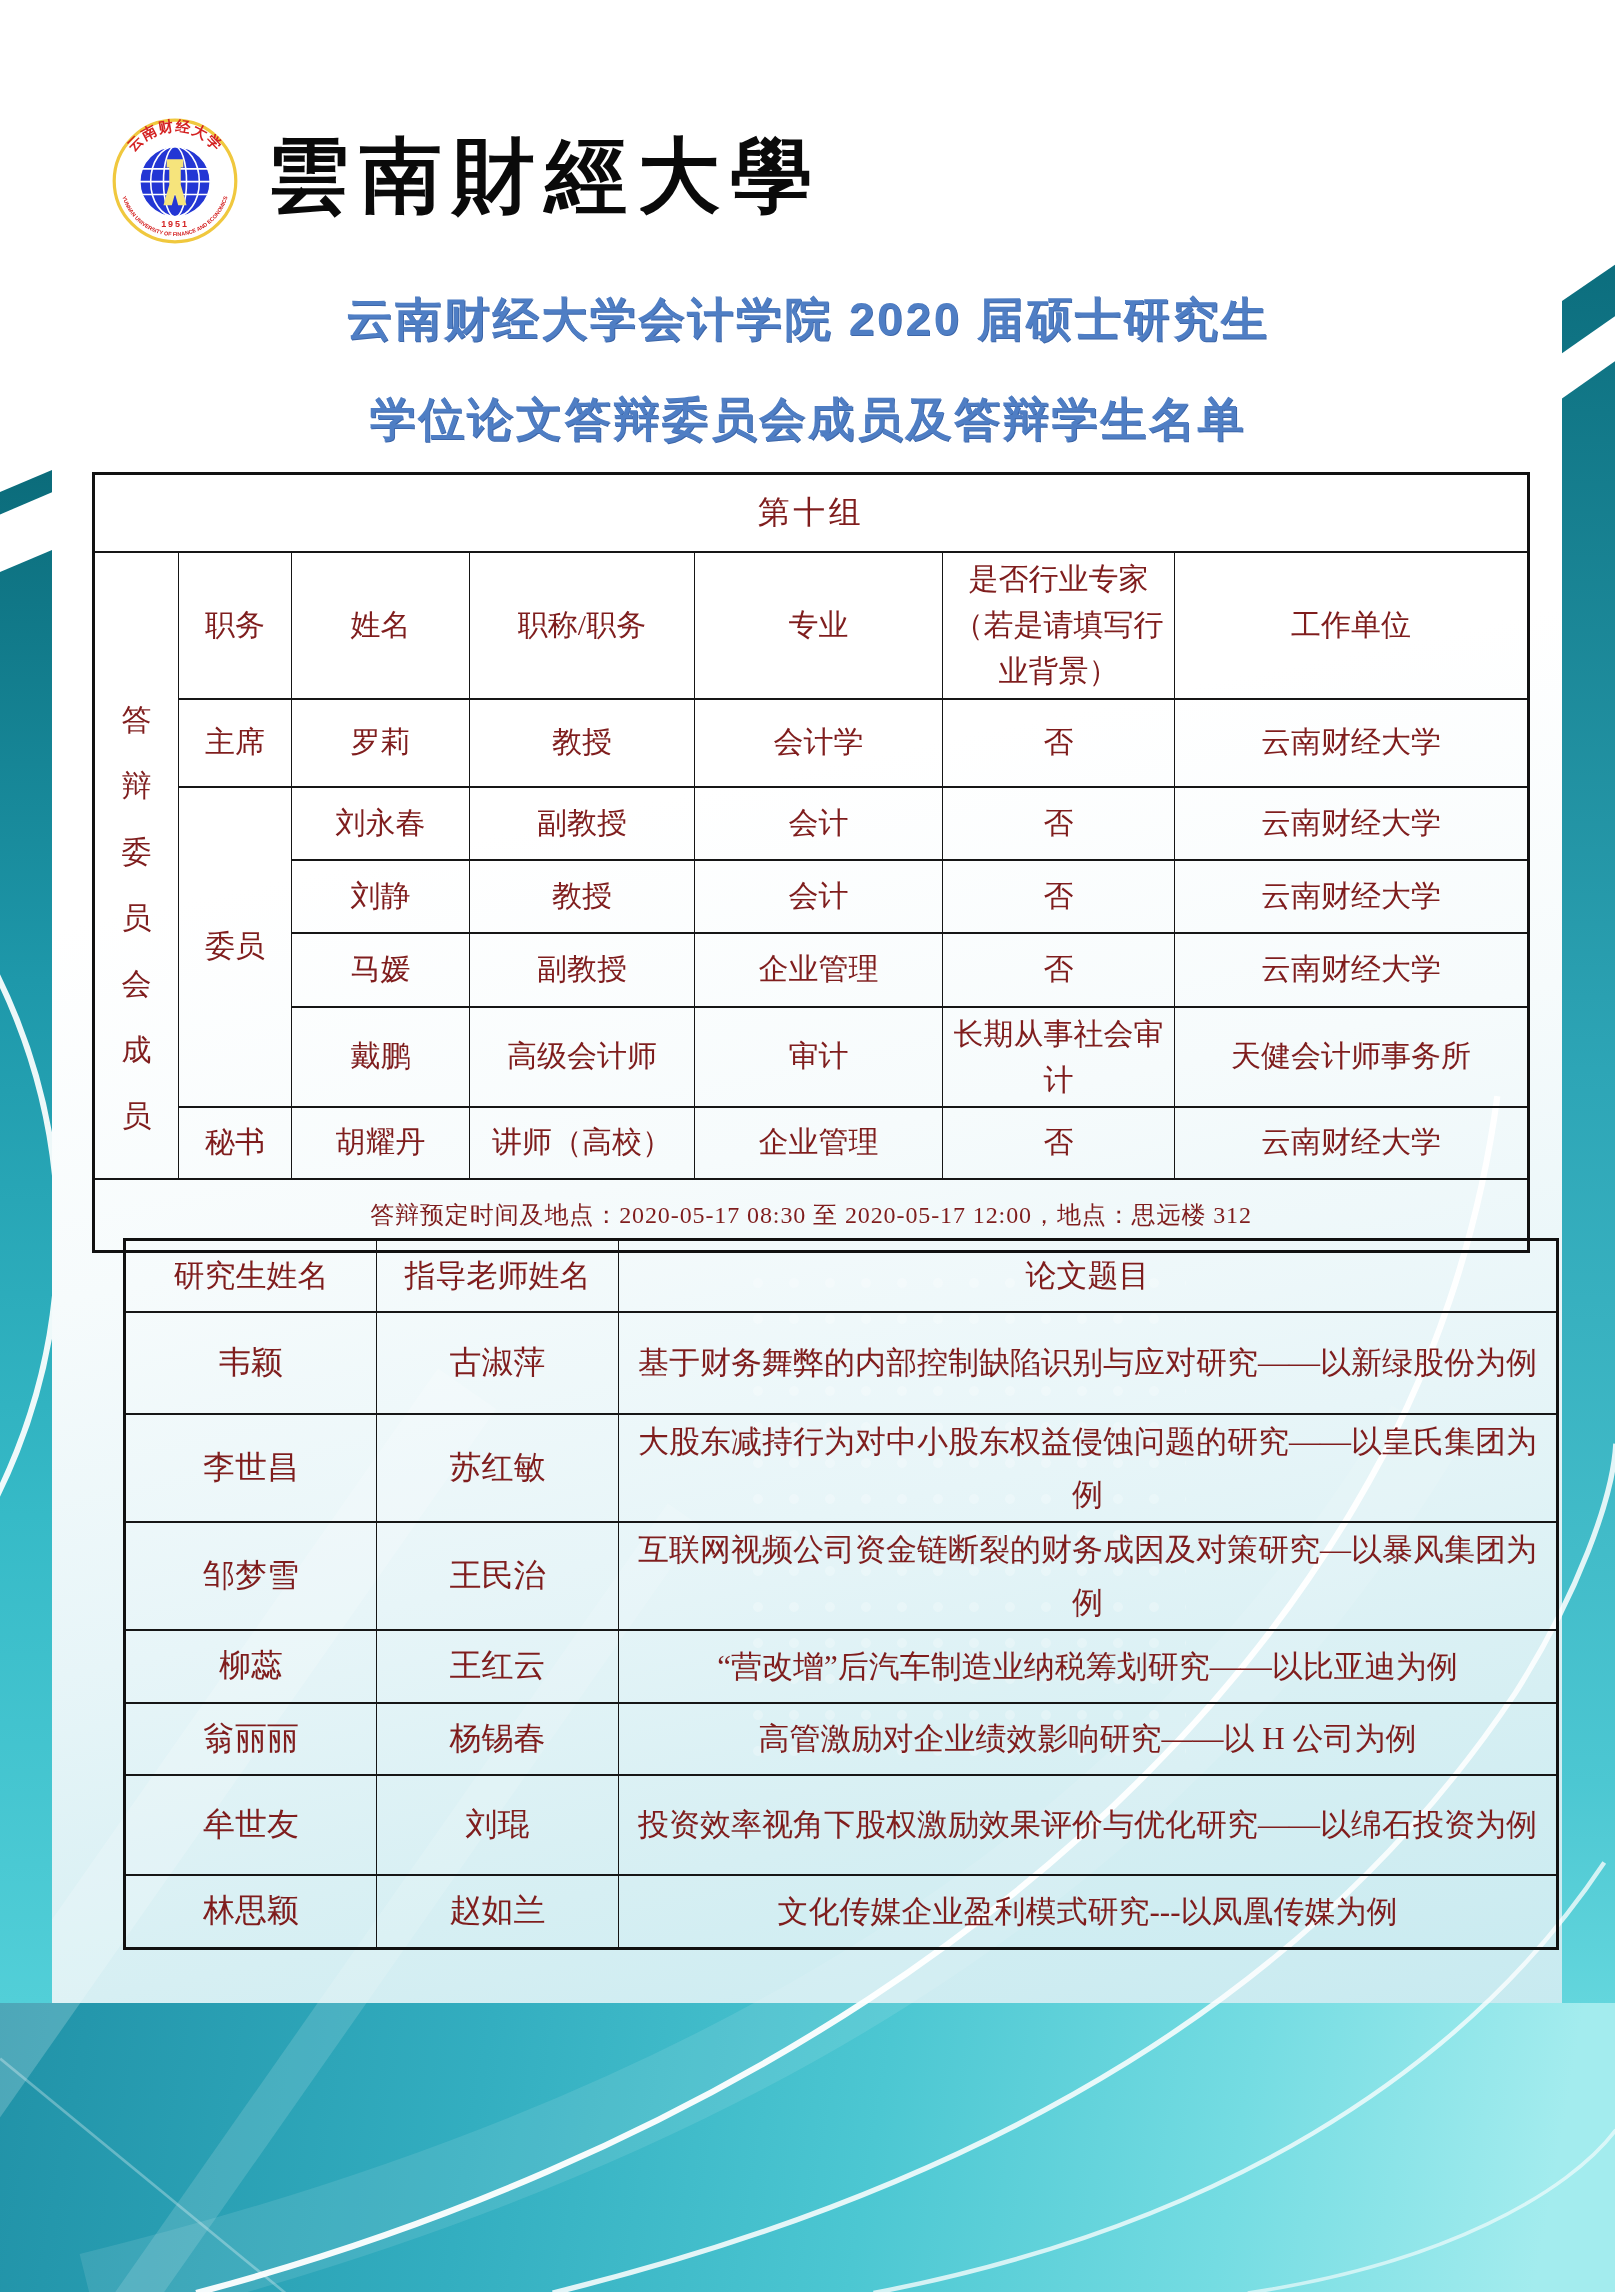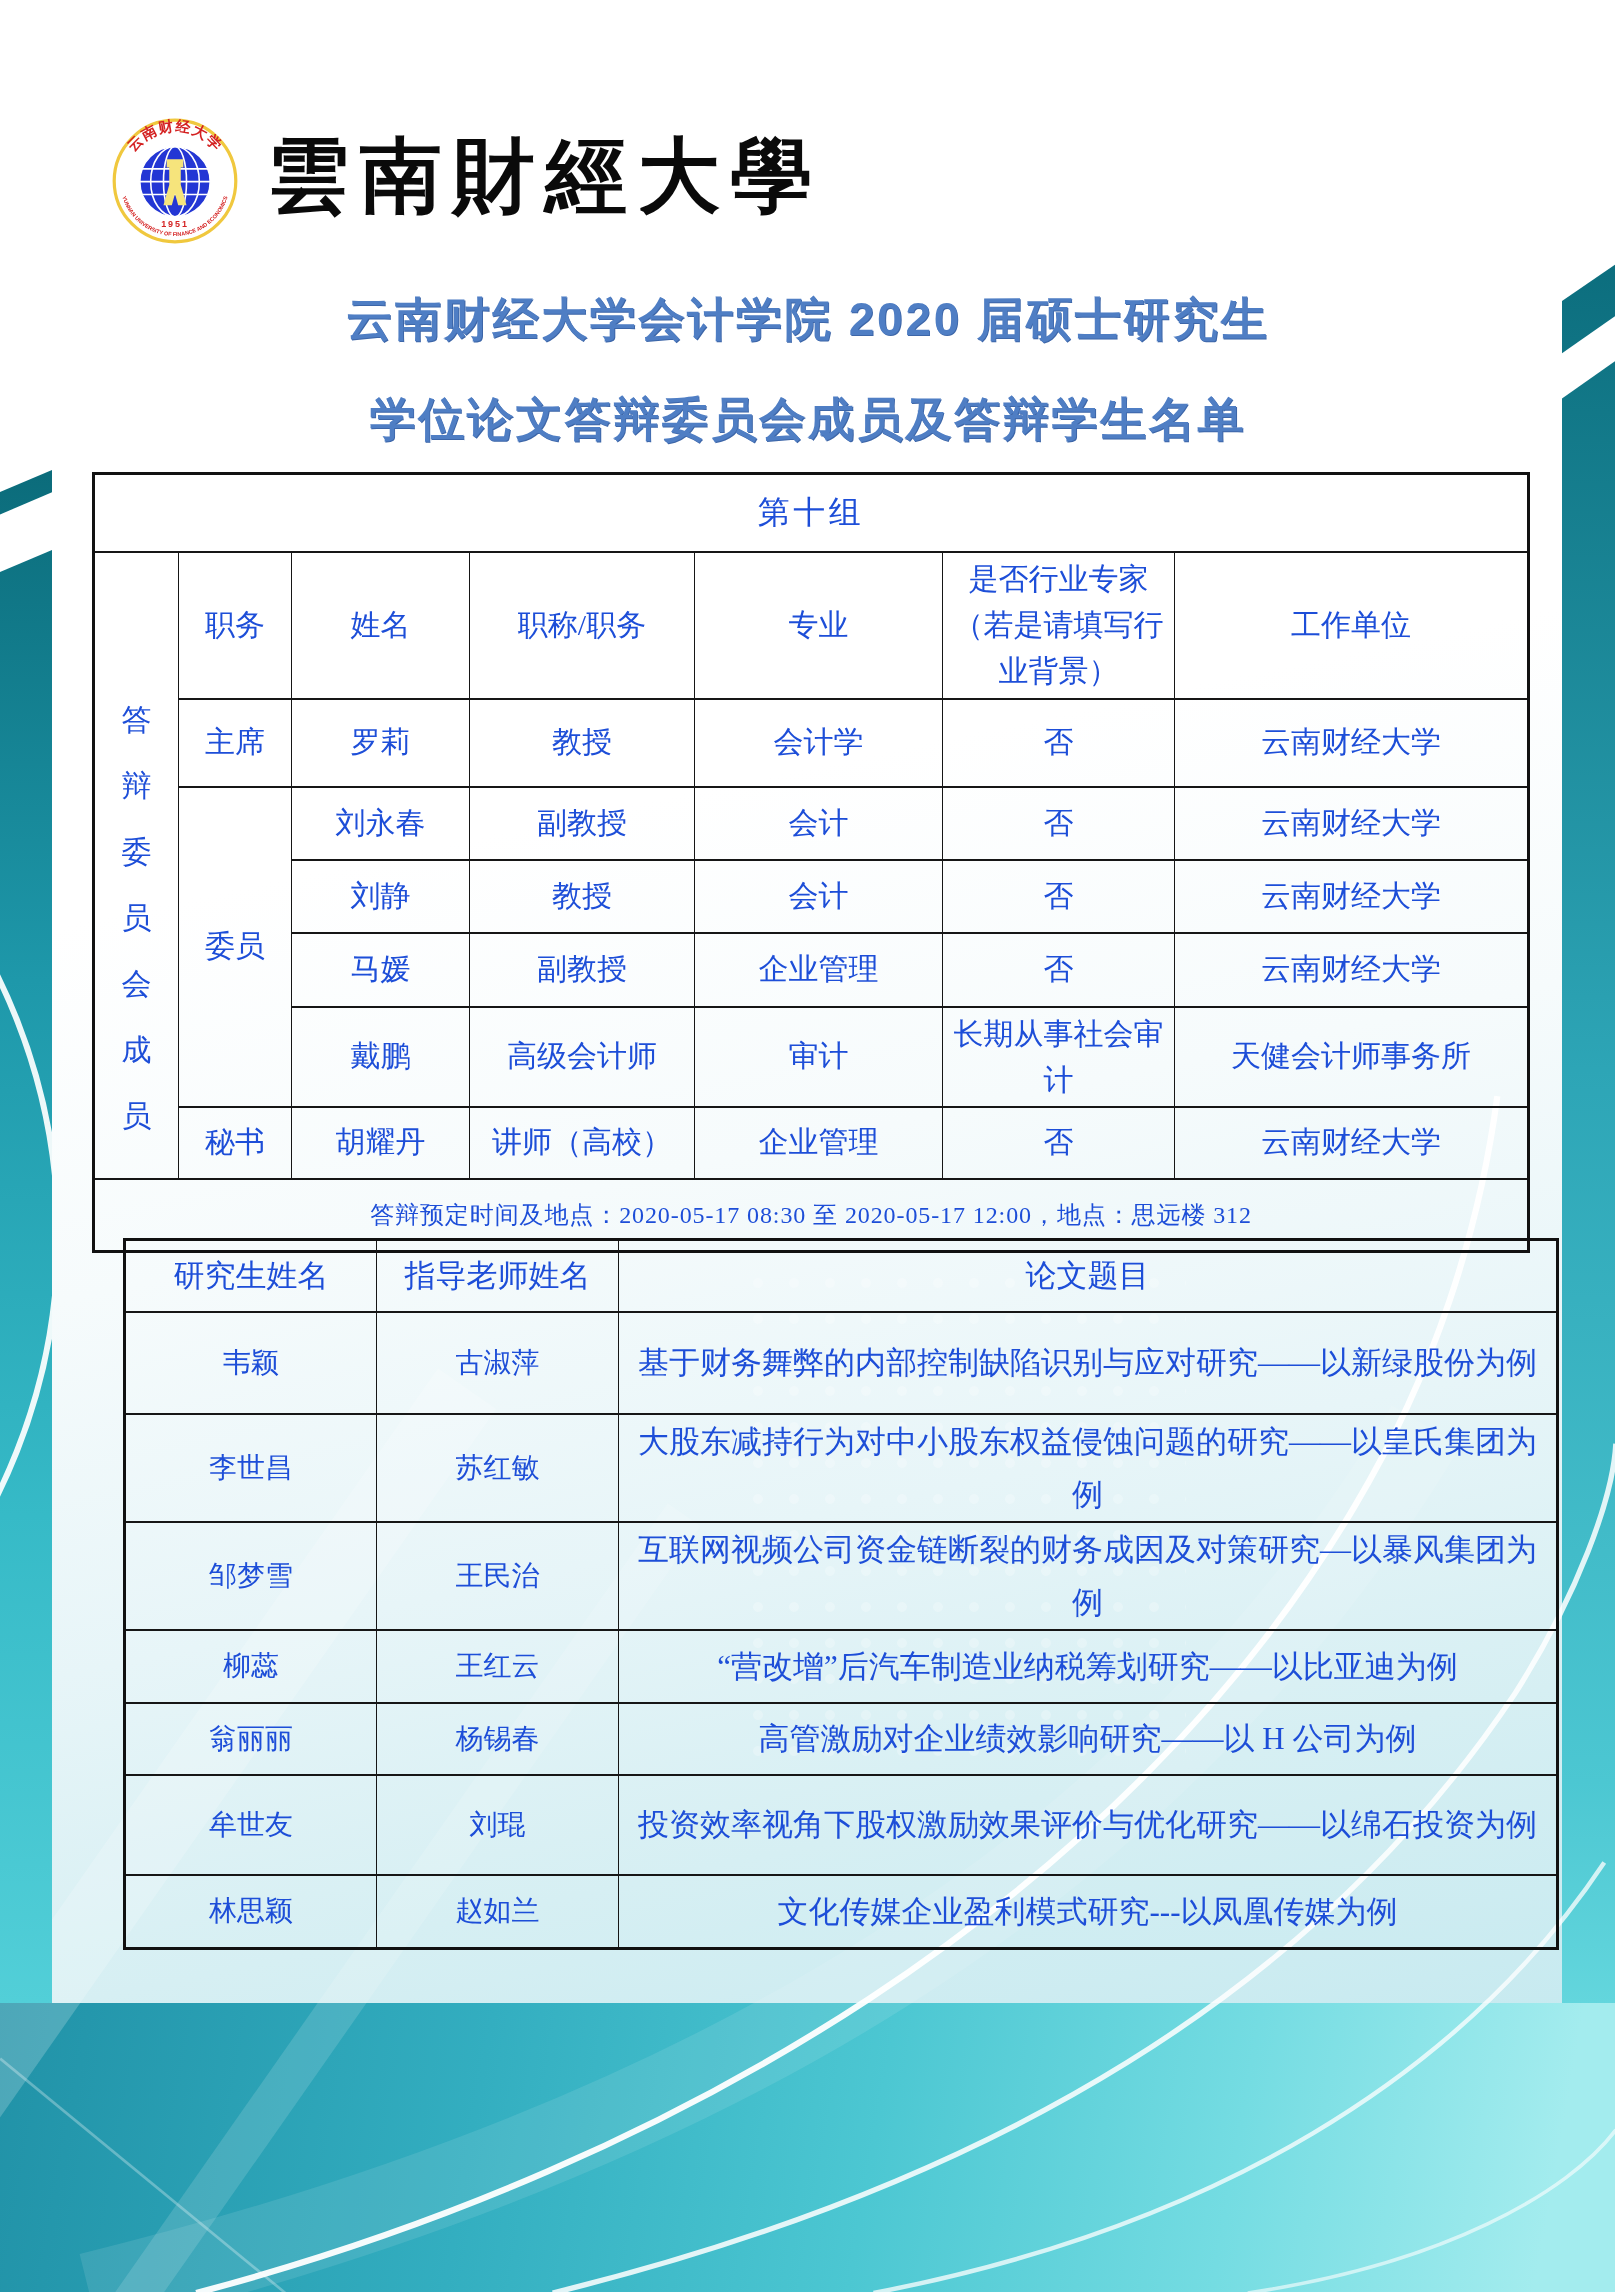--- a/index.html
+++ b/index.html
@@ -41,34 +41,34 @@
     position:absolute;left:267px;top:132px;z-index:10;
     font-size:82px;line-height:89px;font-weight:700;letter-spacing:10.7px;color:#0a0a0a;
     font-family:"Liberation Serif","DejaVu Serif",serif;
   }
   .title-wrap{position:absolute;left:0;top:269px;width:1616px;z-index:10;text-align:center;
     font-family:"Liberation Sans","DejaVu Sans",sans-serif;font-weight:900;}
   .title-line{font-size:46px;line-height:100px;letter-spacing:2.7px;color:#4f7ec4;
     text-shadow:0.9px 0.9px 0 #3d66a8;}
   
   .tbl{position:absolute;left:92px;width:1434px;z-index:10;border-collapse:collapse;table-layout:fixed;
-    font-size:30px;color:#1d4ed8;background:transparent;}
+    font-size:30px;color:#7f1d1d;background:transparent;}
   .tbl td{border:1.8px solid #161616;text-align:center;vertical-align:middle;padding:0 9px;
     overflow:hidden;}
   .tbl tr td{border-top-width:2.7px;border-bottom-width:2.7px;}
   .t-committee{top:472px;border:3.6px solid #111;}
   .t-students{top:1238px;border:3.6px solid #111;font-size:31px;margin-left:31px;}
   .group-cell{font-size:32px;letter-spacing:3.6px;}
   .side-cell{padding:0;}
   .side-stack{display:flex;flex-direction:column;align-items:center;justify-content:center;
     padding-top:105px;line-height:66px;font-size:30px;}
   .expert-cell{padding:0 10.7px;line-height:46px;}
   .schedule-cell{text-align:left;padding-left:23px;font-size:24px;letter-spacing:0.9px;}
   .thesis-cell{text-align:left;padding:7.1px 16px;line-height:53px;}
-  .name-cell{font-size:28px;}
+  .name-cell{font-size:32px;}
 </style>
 </head>
 <body>
 
 <div class="panel"></div>
 <div class="dots"></div>
 <div class="streak s1"></div>
 <div class="streak s2"></div>
 
 <div class="band band-left">

